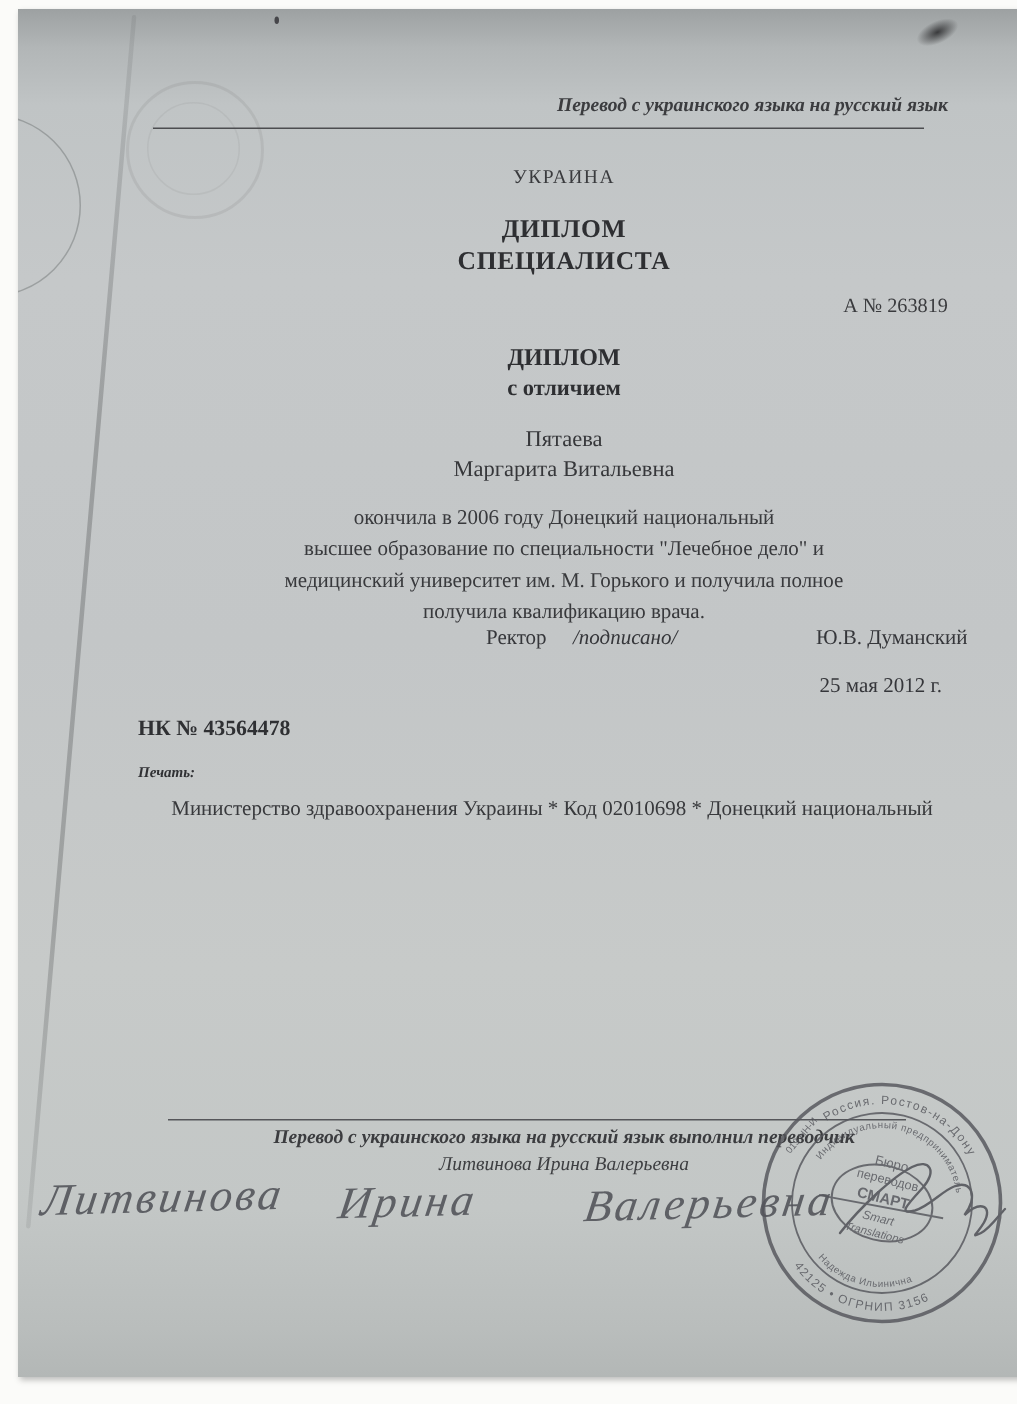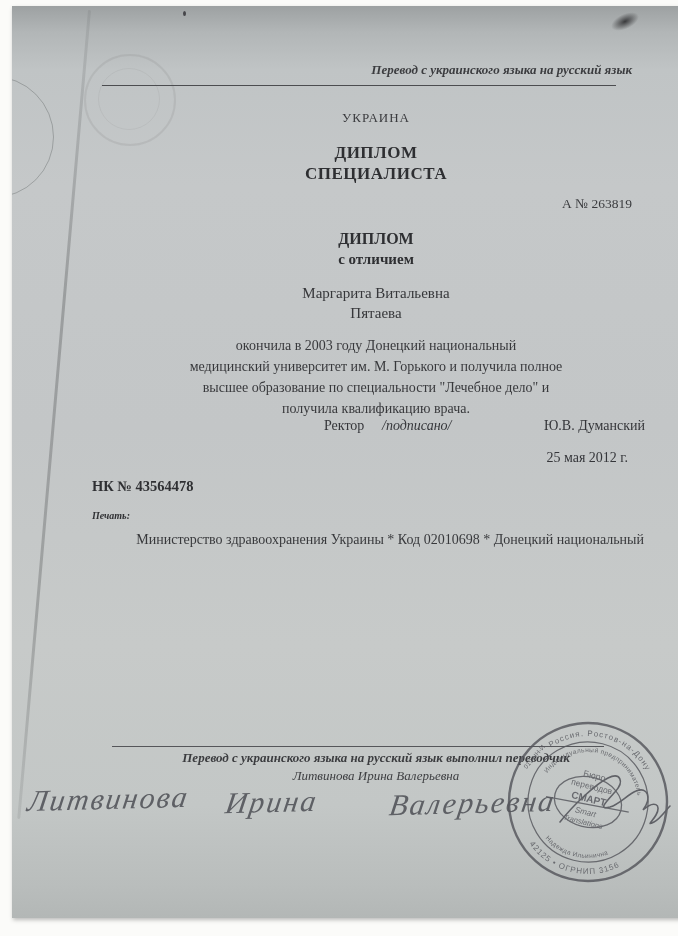--- a/index.html
+++ b/index.html
@@ -27,21 +27,21 @@
   .subtitle2{top:245px;font-size:15px;font-weight:bold;color:#2e2f32;}
   .holder{top:277px;font-size:15px;line-height:20px;color:#36373a;}
   .body-text{top:329px;font-size:14px;line-height:21px;color:#38393c;}
   .rector-row{top:412px;left:89px;width:548px;height:20px;font-size:14px;}
   .rector-label{position:absolute;left:223px;top:0;}
   .signed-note{position:absolute;left:281px;top:0;font-style:italic;}
   .rector-name{position:absolute;right:4px;top:0;}
   .date{top:444px;right:60px;font-size:14px;}
   .regnum{top:472px;left:80px;font-size:14.5px;font-weight:bold;color:#2f3033;}
   .seal-label{top:504px;left:80px;font-size:10px;font-weight:bold;font-style:italic;color:#303134;}
-  .seal-text{top:523px;left:80px;width:552px;font-size:14px;line-height:21px;text-align:right;color:#38393c;}
+  .seal-text{top:523px;left:80px;width:552px;font-size:14px;line-height:21px;text-align:center;color:#38393c;}
   .footer-line{top:740px;left:100px;width:492px;border-top:1.2px solid #55565a;height:0;}
   .footer-note{top:744px;font-size:13px;font-style:italic;font-weight:bold;color:#3b3c3f;}
   .footer-name{top:762px;font-size:13px;font-style:italic;color:#3d3e41;}
   .sig{font-size:30px;font-style:italic;color:#5e6065;letter-spacing:2px;
        transform:skewX(-10deg) rotate(-1.5deg);white-space:nowrap;}
   .sig1{left:16px;top:776px;}
   .sig2{left:214px;top:779px;}
   .sig3{left:378px;top:780px;}
   .stamp-wrap{left:492px;top:712px;width:168px;height:168px;opacity:.82;}
   
@@ -79,28 +79,28 @@
     <div>ДИПЛОМ</div>
     <div>СПЕЦИАЛИСТА</div>
   </div>
 
   <div class="abs serial">А № 263819</div>
 
   <div class="abs col subtitle1">ДИПЛОМ</div>
   <div class="abs col subtitle2">с отличием</div>
 
   <div class="abs col holder">
+    <div>Пятаева</div>
     <div>Маргарита Витальевна</div>
-    <div>Пятаева</div>
   </div>
 
   <div class="abs col body-text">
-    <div>окончила в 2003 году Донецкий национальный</div>
+    <div>окончила в 2006 году Донецкий национальный</div>
+    <div>высшее образование по специальности "Лечебное дело" и</div>
     <div>медицинский университет им. М. Горького и получила полное</div>
-    <div>высшее образование по специальности "Лечебное дело" и</div>
     <div>получила квалификацию врача.</div>
   </div>
 
   <div class="abs rector-row">
     <span class="rector-label">Ректор</span>
     <span class="signed-note">/подписано/</span>
     <span class="rector-name">Ю.В. Думанский</span>
   </div>
 
   <div class="abs date">25 мая 2012 г.</div>

